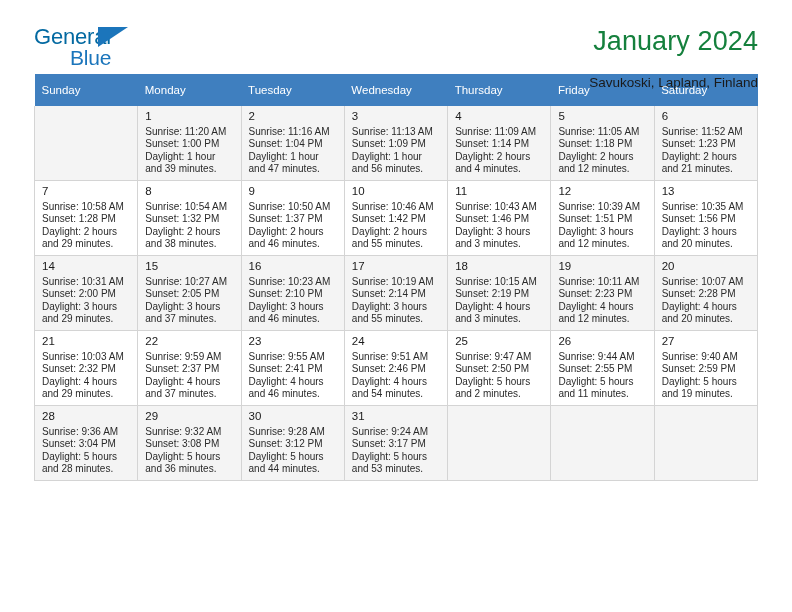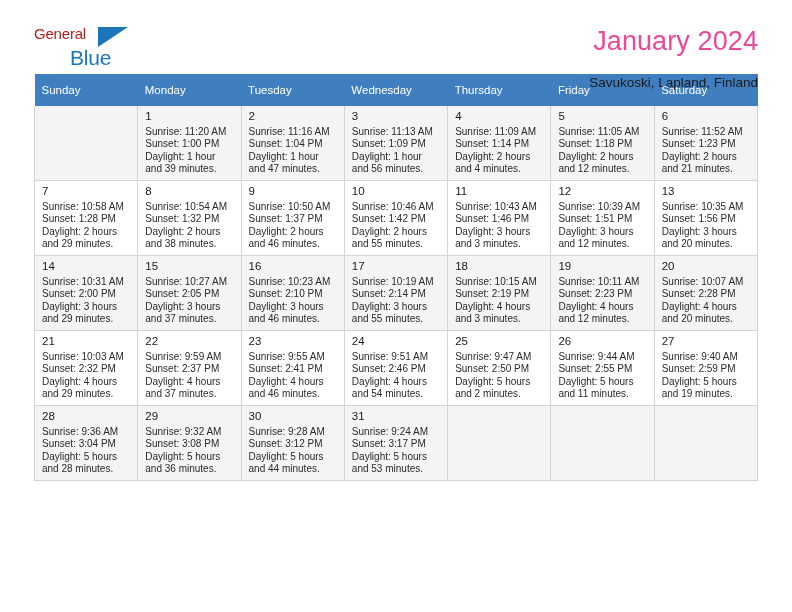--- a/index.html
+++ b/index.html
@@ -34,23 +34,23 @@
   .logo {
     position: relative;
     width: 130px;
     height: 46px;
     line-height: 1;
   }
   .logo-general {
     position: absolute;
     left: 0;
     top: 0;
-    font-size: 15px;
+    font-size: 22px;
     letter-spacing: -0.2px;
-    color: #b91c1c;
+    color: #0369a1;
   }
   .logo-blue {
     position: absolute;
     left: 36px;
     top: 21px;
     font-size: 21px;
     letter-spacing: -0.2px;
     color: #1b75bb;
   }
   .logo-triangle {
@@ -61,21 +61,21 @@
     height: 0;
     border-left: 30px solid #1b75bb;
     border-bottom: 20px solid transparent;
   }
   .title-block {
     text-align: right;
     padding-top: 1px;
   }
   .cal-title {
     font-size: 27px;
-    color: #ec4899;
+    color: #15803d;
     line-height: 1.05;
     letter-spacing: 0.1px;
   }
   .cal-subtitle {
     font-size: 13.5px;
     color: #1a1a1a;
     margin-top: 20px;
   }
 
   

